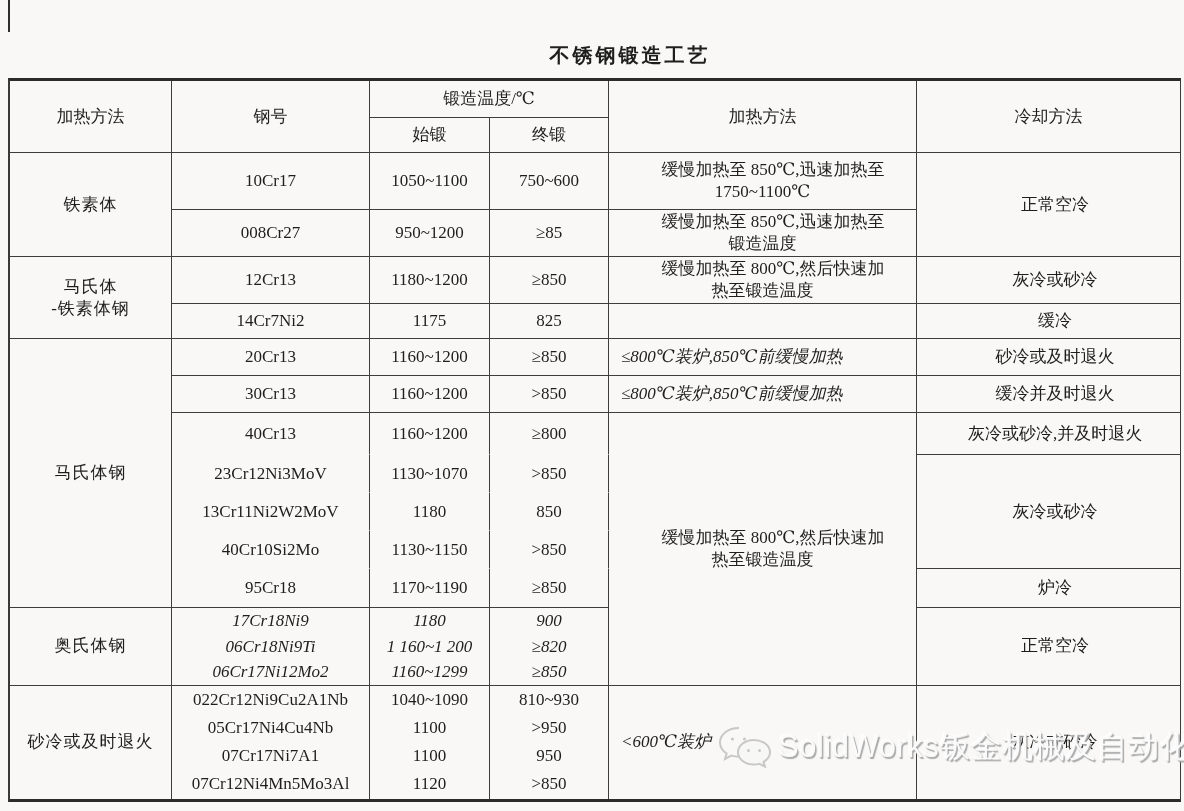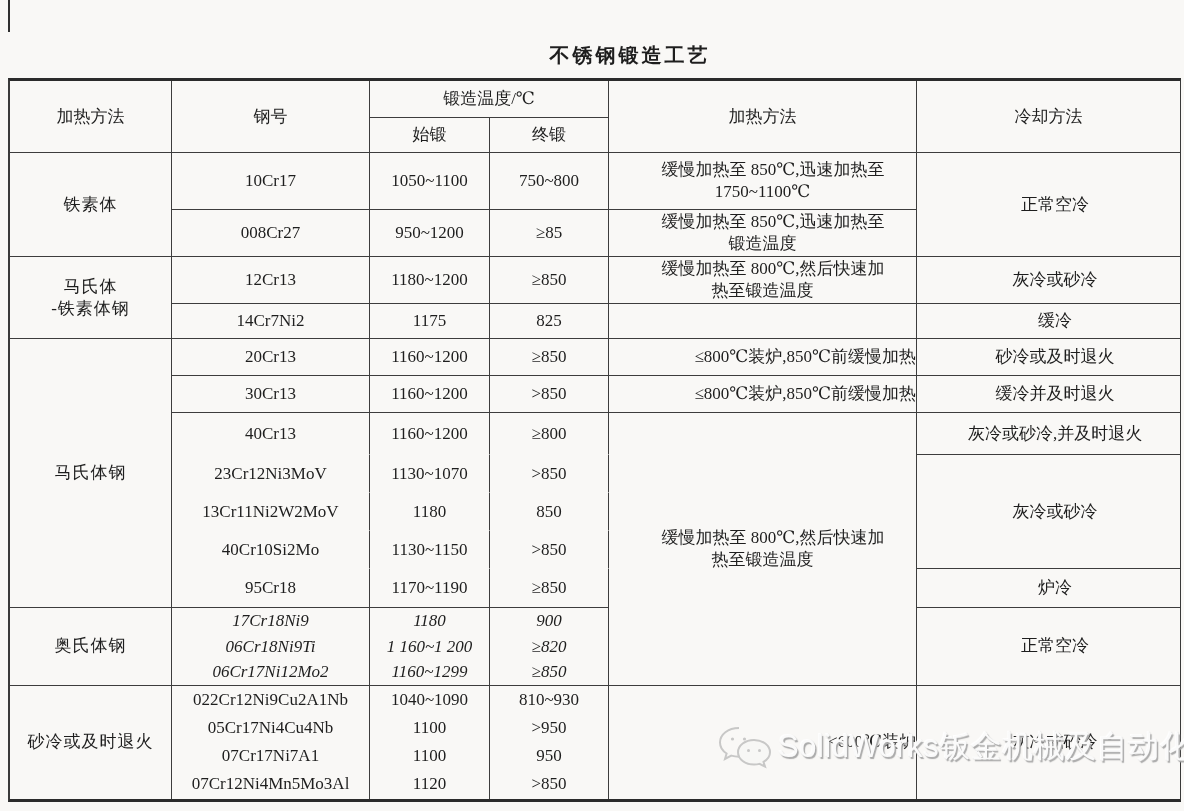--- a/index.html
+++ b/index.html
@@ -26,21 +26,21 @@
     font-size:17px;text-align:center;vertical-align:middle;
     padding:0;overflow:hidden;line-height:22px;
   }
   td.lc{border-right:none;}
   td.lr{border-bottom:none;}
   td.nb{border-bottom-color:transparent;}
   td.head{font-size:17px;}
   td.heat{text-align:center;padding:1px 4px;}
   td.heat .ind{text-indent:21px;}
   td.heat .flush{text-indent:0;}
-  td.heat1line{text-align:right;padding-left:12px;}
+  td.heat1line{text-align:left;padding-left:12px;font-style:italic;}
   td.cool{text-align:center;padding-left:13px;}
   td.cat{letter-spacing:1px;}
   .stack3 div{line-height:25.6px;font-style:italic;}
   .stack4 div{line-height:28.2px;}
   .watermark{
     position:absolute;top:724px;left:716px;z-index:5;
     display:flex;align-items:center;gap:6px;
     font-family:"Liberation Sans","DejaVu Sans",sans-serif;
     font-size:31px;color:#fafafa;letter-spacing:0.5px;white-space:nowrap;
     text-shadow:1.5px 1.5px 1px #a9a9a9,-1px -1px 1px #ffffff,0 0 1px #bbbbbb;
@@ -74,21 +74,21 @@
   </tr>
   <tr style="height:35px">
     <td class="head">始锻</td>
     <td class="head">终锻</td>
   </tr>
 
   <tr style="height:57px">
     <td class="cat" rowspan="2">铁素体</td>
     <td>10Cr17</td>
     <td>1050~1100</td>
-    <td>750~800</td>
+    <td>750~600</td>
     <td class="heat">
       <div class="ind">缓慢加热至 850℃,迅速加热至</div>
       <div class="flush">1750~1100℃</div>
     </td>
     <td class="cool lc" rowspan="2">正常空冷</td>
   </tr>
   <tr style="height:43px">
     <td>008Cr27</td>
     <td>950~1200</td>
     <td>≥85</td>

